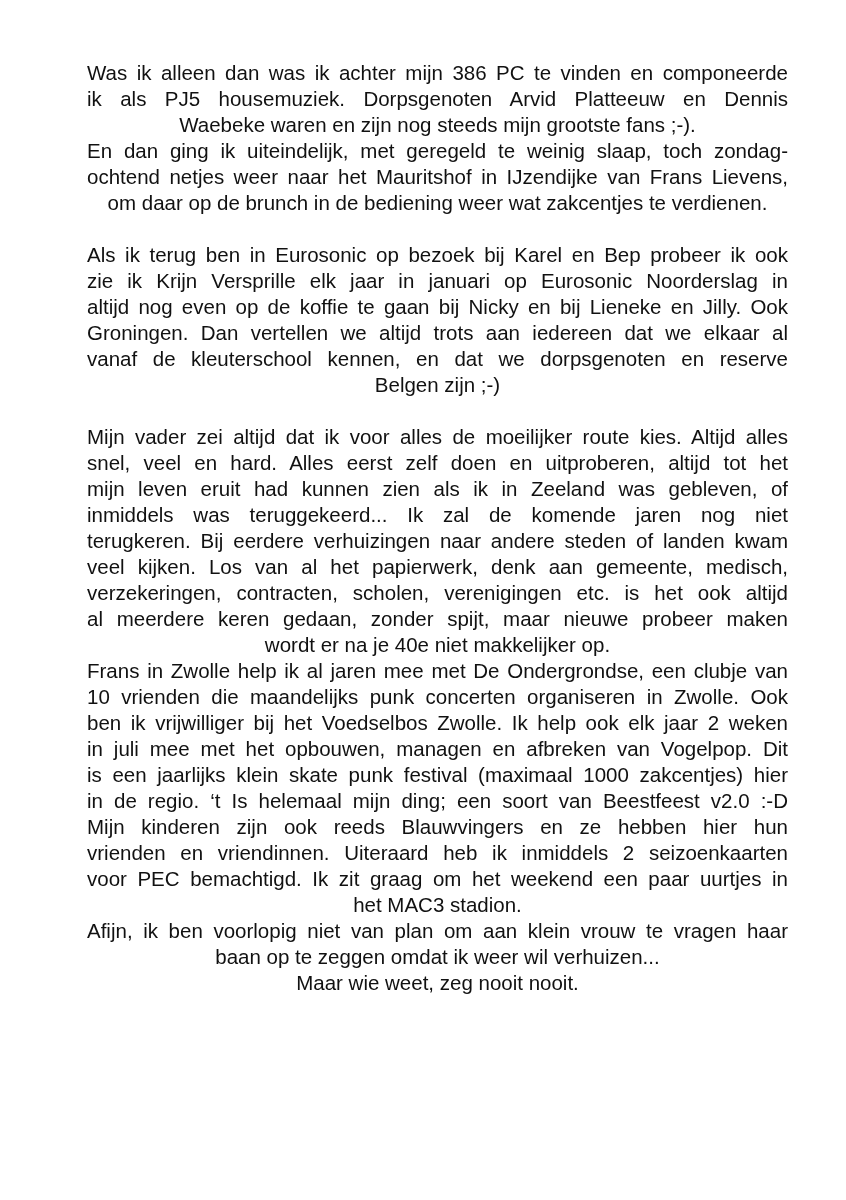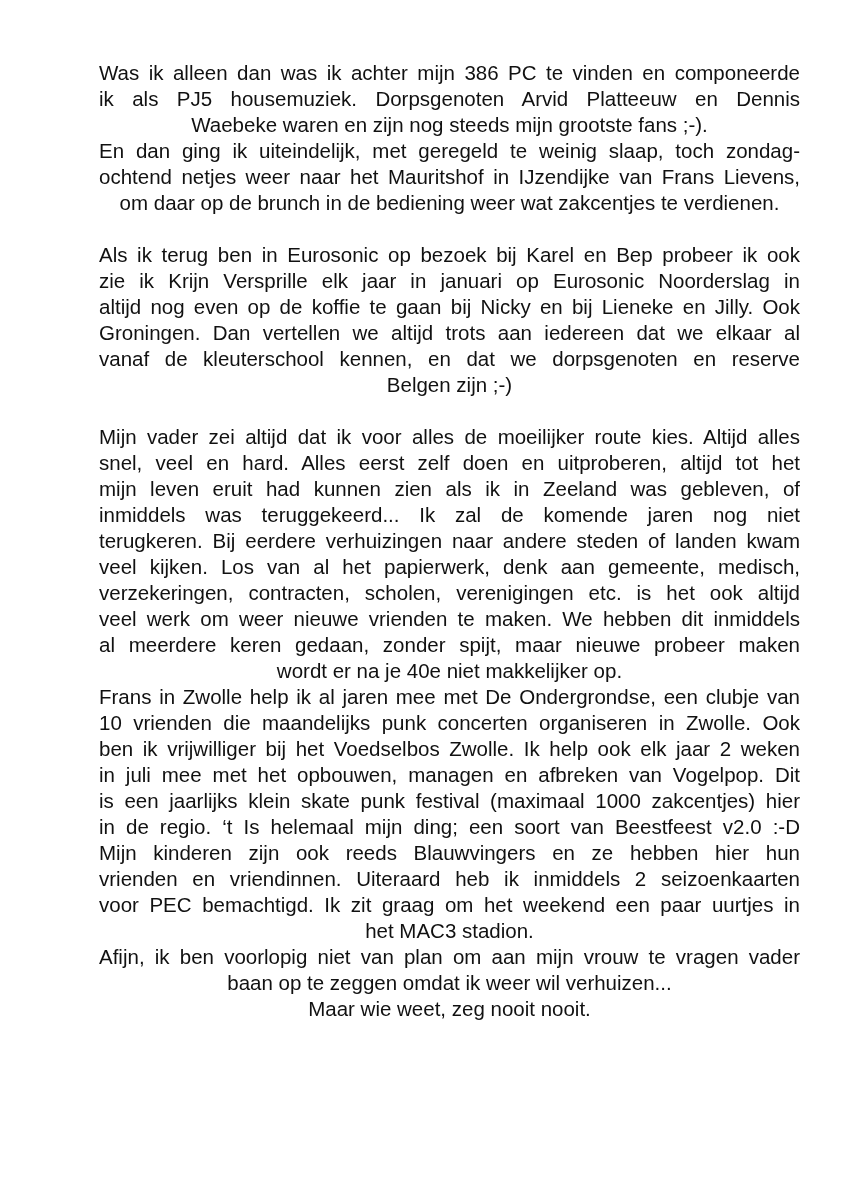--- a/index.html
+++ b/index.html
@@ -1,18 +1,18 @@
 <!DOCTYPE html>
 <html><head>
 <meta charset="utf-8">
 <style>
   html, body { margin: 0; padding: 0; background: #ffffff; }
   body { width: 846px; height: 1200px; position: relative; overflow: hidden; }
   .page {
-    position: absolute; left: 99px; top: 60px; width: 701px;
+    position: absolute; left: 87px; top: 60px; width: 701px;
     font-family: "Liberation Sans", sans-serif;
     font-size: 20.5px; line-height: 26px; color: #111111;
   }
   .para { margin: 0; }
   .gap { height: 26px; }
   .line { display: block; white-space: nowrap; height: 26px; }
   .line.j { text-align: justify; text-align-last: justify; white-space: normal; }
   .line.l { text-align: center; }
 </style>
 </head>
@@ -38,30 +38,29 @@
   </div>
   <div class="gap"></div>
   <div class="para">
     <span class="line j">Mijn vader zei altijd dat ik voor alles de moeilijker route kies. Altijd alles</span>
     <span class="line j">snel, veel en hard. Alles eerst zelf doen en uitproberen, altijd tot het</span>
     <span class="line j">mijn leven eruit had kunnen zien als ik in Zeeland was gebleven, of</span>
     <span class="line j">inmiddels was teruggekeerd... Ik zal de komende jaren nog niet</span>
     <span class="line j">terugkeren. Bij eerdere verhuizingen naar andere steden of landen kwam</span>
     <span class="line j">veel kijken. Los van al het papierwerk, denk aan gemeente, medisch,</span>
     <span class="line j">verzekeringen, contracten, scholen, verenigingen etc. is het ook altijd</span>
-    <span class="line j">veel werk om weer nieuwe vrienden te maken. We hebben dit inmiddels</span>
     <span class="line j">al meerdere keren gedaan, zonder spijt, maar nieuwe probeer maken</span>
     <span class="line l">wordt er na je 40e niet makkelijker op.</span>
     <span class="line j">Frans in Zwolle help ik al jaren mee met De Ondergrondse, een clubje van</span>
     <span class="line j">10 vrienden die maandelijks punk concerten organiseren in Zwolle. Ook</span>
     <span class="line j">ben ik vrijwilliger bij het Voedselbos Zwolle. Ik help ook elk jaar 2 weken</span>
     <span class="line j">in juli mee met het opbouwen, managen en afbreken van Vogelpop. Dit</span>
     <span class="line j">is een jaarlijks klein skate punk festival (maximaal 1000 zakcentjes) hier</span>
     <span class="line j">in de regio. ‘t Is helemaal mijn ding; een soort van Beestfeest v2.0 :-D</span>
     <span class="line j">Mijn kinderen zijn ook reeds Blauwvingers en ze hebben hier hun</span>
     <span class="line j">vrienden en vriendinnen. Uiteraard heb ik inmiddels 2 seizoenkaarten</span>
     <span class="line j">voor PEC bemachtigd. Ik zit graag om het weekend een paar uurtjes in</span>
     <span class="line l">het MAC3 stadion.</span>
-    <span class="line j">Afijn, ik ben voorlopig niet van plan om aan mijn vrouw te vragen vader</span>
+    <span class="line j">Afijn, ik ben voorlopig niet van plan om aan klein vrouw te vragen haar</span>
     <span class="line l">baan op te zeggen omdat ik weer wil verhuizen...</span>
     <span class="line l">Maar wie weet, zeg nooit nooit.</span>
   </div>
 </div>
 
 </body></html>

